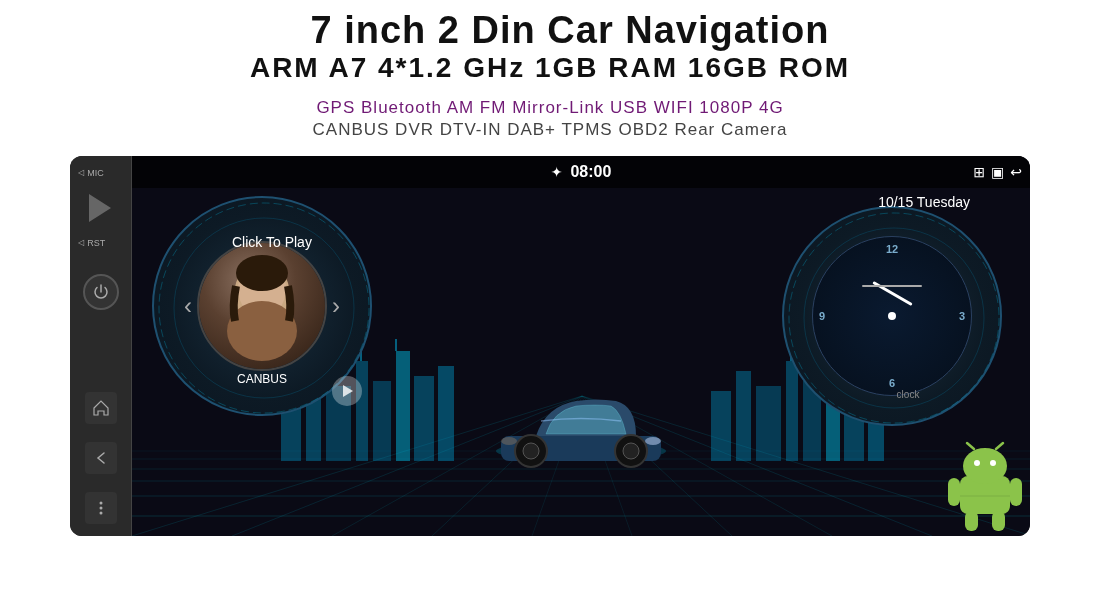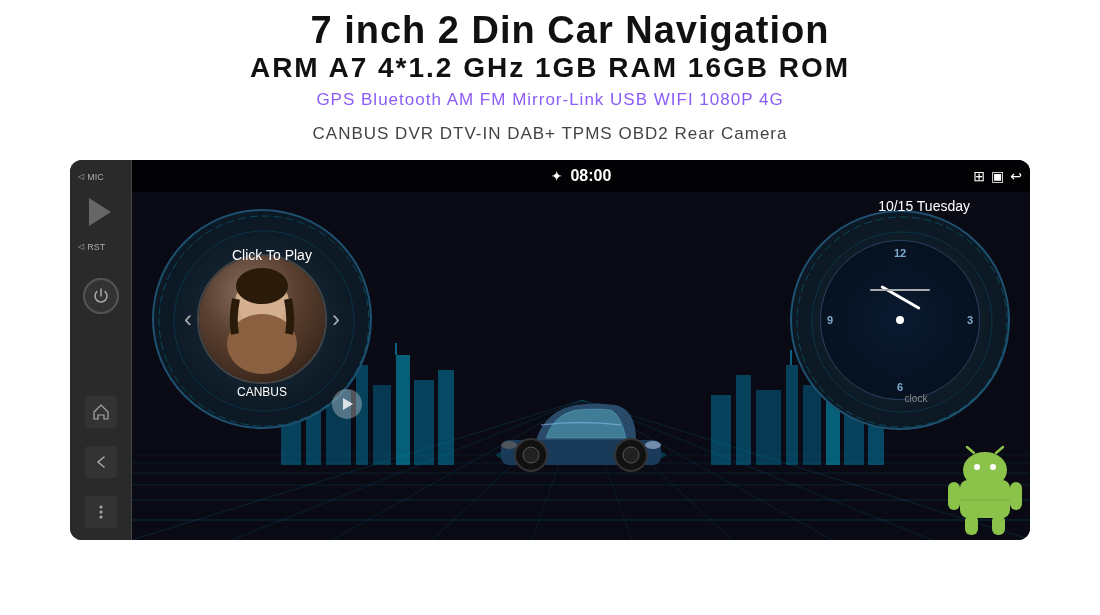--- a/index.html
+++ b/index.html
@@ -39,29 +39,29 @@
 
     .specs-line {
       font-size: 28px;
       font-weight: 900;
       color: #111;
       letter-spacing: 2px;
     }
 
     .features-line1 {
       font-size: 17px;
-      color: #8b5cf6;
-      margin-top: 6px;
+      color: #701a75;
+      margin-top: 14px;
       letter-spacing: 1px;
     }
 
     .features-line2 {
       font-size: 17px;
       color: #444;
-      margin-top: 14px;
+      margin-top: 2px;
       letter-spacing: 1px;
     }
 
     
     .car-unit-container {
       width: 960px;
       height: 380px;
       margin-top: 10px;
       position: relative;
       background: #1a1a1a;
@@ -196,21 +196,21 @@
 
     .status-icon {
       color: #fff;
       font-size: 14px;
     }
 
     
     .music-circle {
       position: absolute;
       left: 20px;
-      top: 49px;
+      top: 40px;
       width: 220px;
       height: 220px;
       z-index: 5;
     }
 
     .outer-ring {
       width: 220px;
       height: 220px;
       border-radius: 50%;
       background: radial-gradient(circle, #1a3040 0%, #0d1a25 60%, #0a1520 100%);
@@ -295,21 +295,21 @@
       transform: translateX(-50%);
       color: #fff;
       font-size: 12px;
       z-index: 6;
       white-space: nowrap;
     }
 
     
     .clock-circle {
       position: absolute;
-      right: 20px;
+      right: 28px;
       top: 50px;
       width: 220px;
       height: 220px;
       z-index: 5;
     }
 
     .clock-outer {
       width: 220px;
       height: 220px;
       border-radius: 50%;

